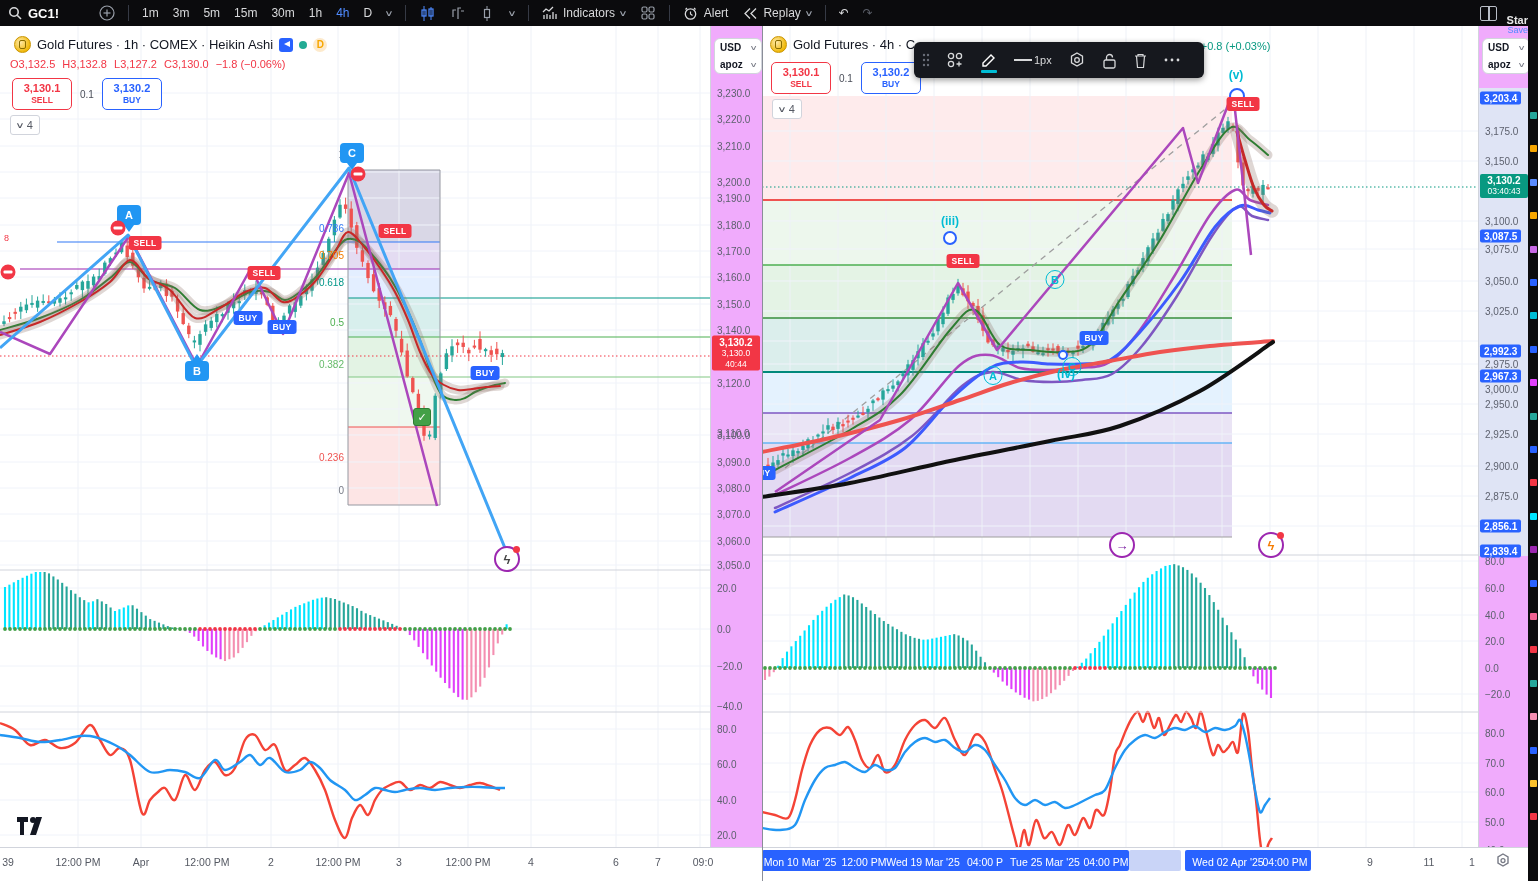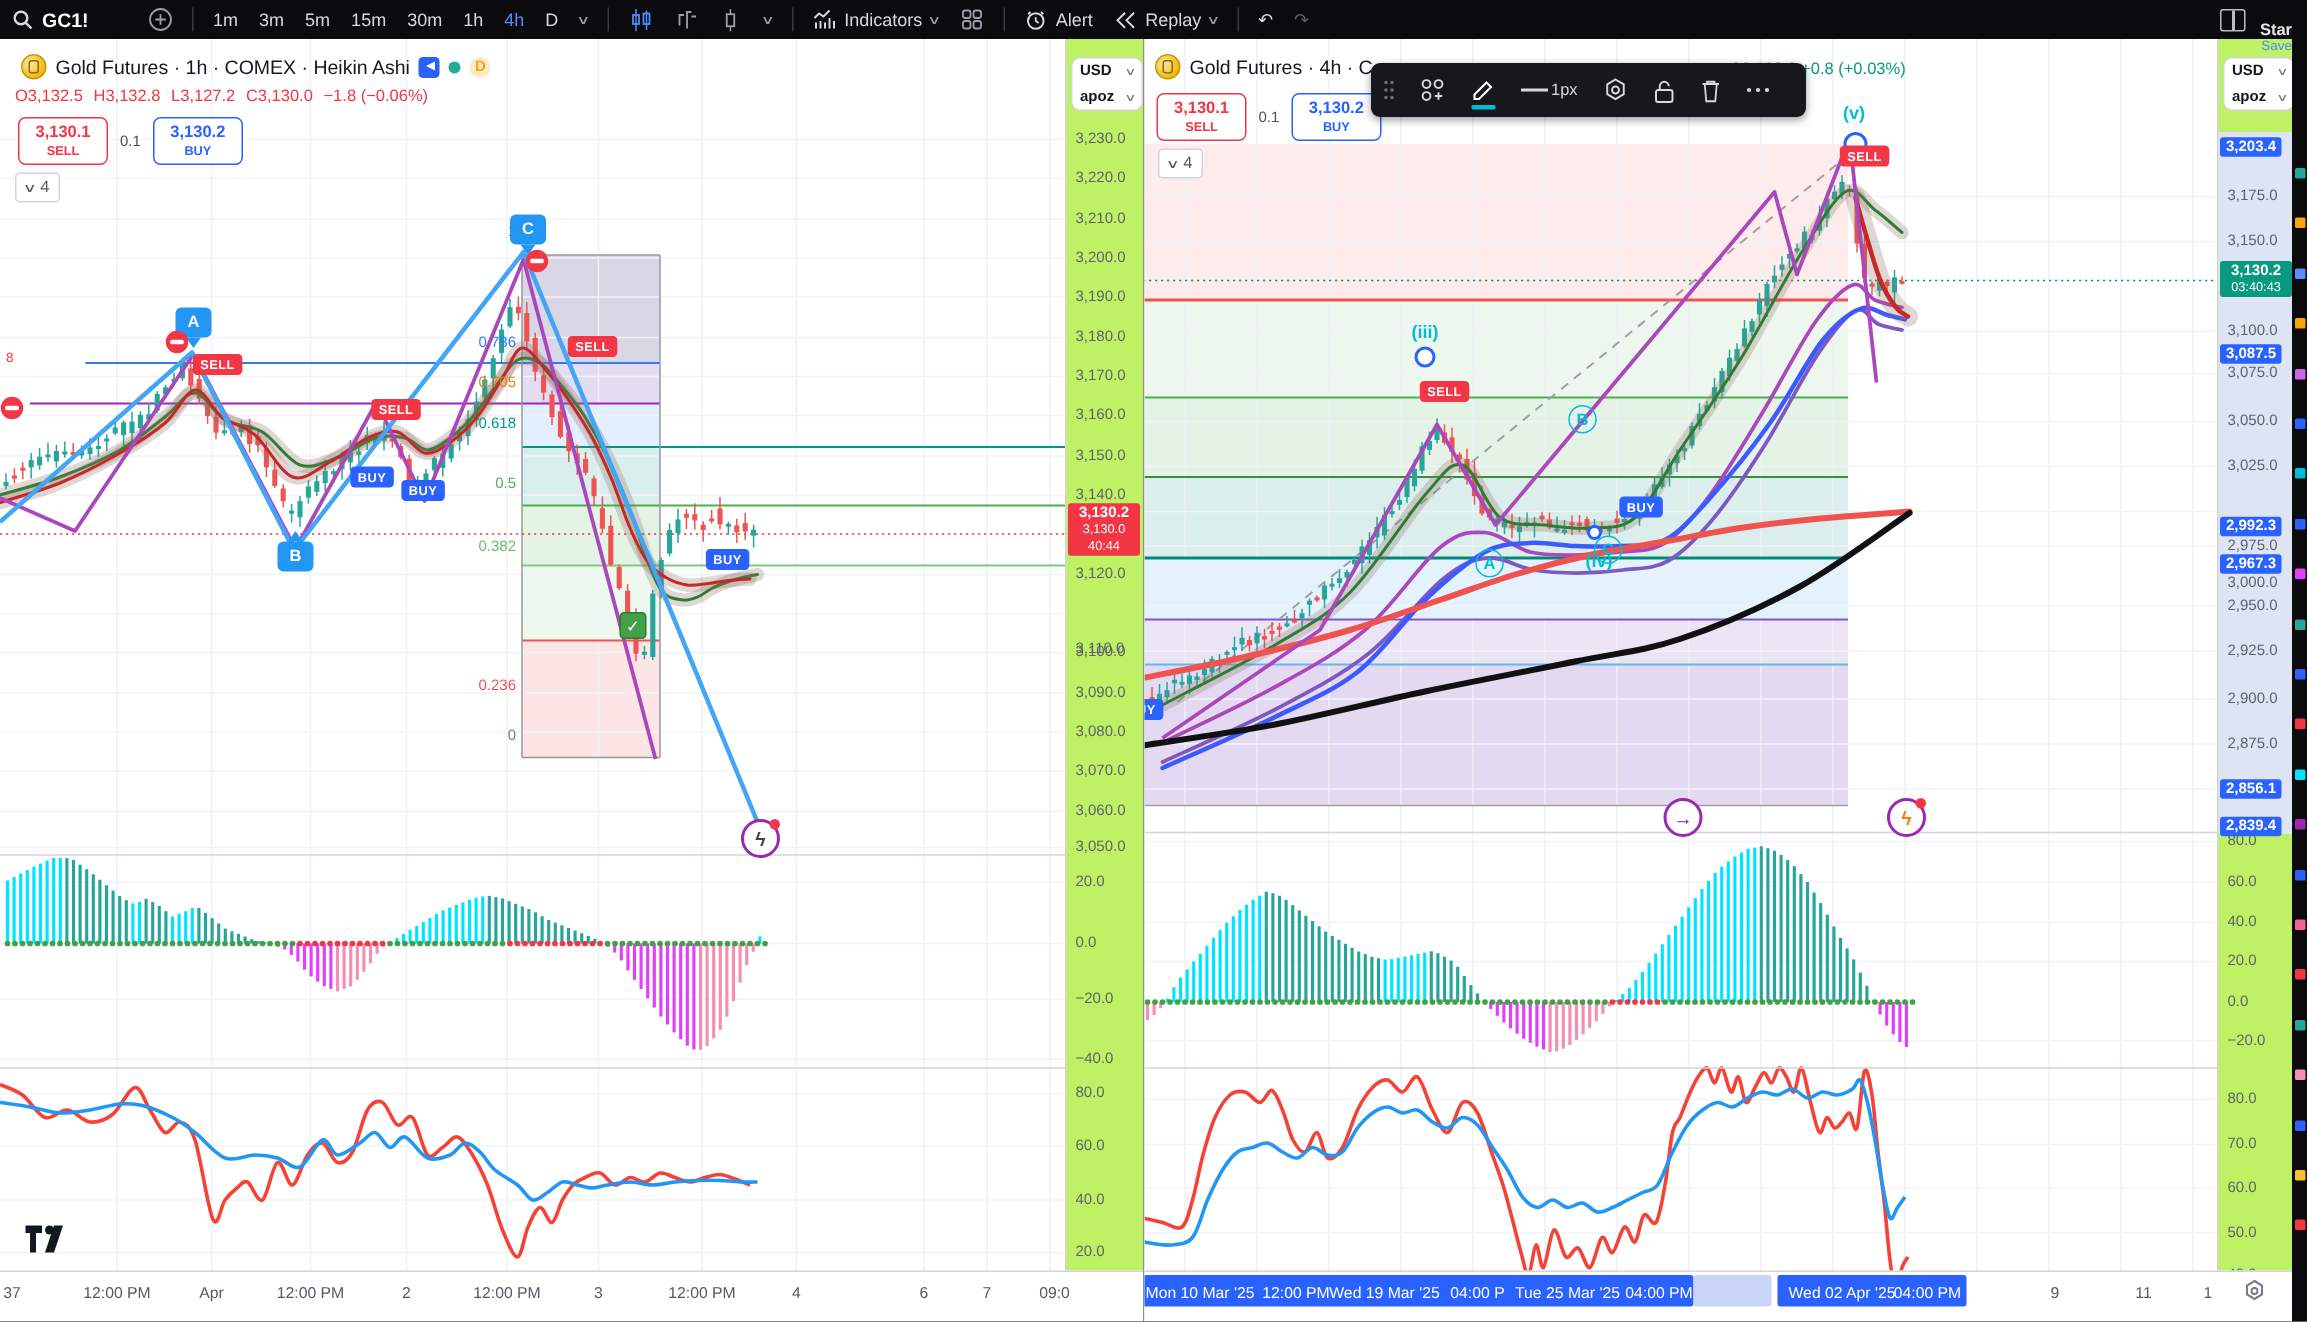--- a/index.html
+++ b/index.html
@@ -62,21 +62,21 @@
   .wave.circ{width:17px;height:17px;border:1.5px solid #00bcd4;border-radius:50%;display:flex;align-items:center;justify-content:center;font-size:11px;}
   .flabel{position:absolute;transform:translateX(-100%);font-size:10px;z-index:6;}
   .noentry{position:absolute;width:15px;height:15px;border-radius:50%;background:#f23645;z-index:7;transform:translate(-50%,-50%);}
   .noentry::after{content:"";position:absolute;left:3px;right:3px;top:6px;height:3px;background:#fff;border-radius:1px;}
   .checkbox-ic{position:absolute;width:16px;height:16px;background:#43a047;border:1px solid #2e7d32;border-radius:3px;color:#fff;
         font-size:11px;display:flex;align-items:center;justify-content:center;z-index:7;transform:translate(-50%,-50%);}
   .circ-ic{position:absolute;width:22px;height:22px;border-radius:50%;background:#fff;border:2px solid #9c27b0;z-index:7;
            display:flex;align-items:center;justify-content:center;transform:translate(-50%,-50%);font-size:13px;font-weight:bold;}
   .circ-ic .reddot{position:absolute;right:-2px;top:-2px;width:7px;height:7px;border-radius:50%;background:#f23645;}
   
-  .axis-col{position:absolute;top:26px;bottom:33px;background:#bef264;border-left:1px solid #d1d4dc;z-index:4;}
+  .axis-col{position:absolute;top:26px;bottom:33px;background:#f0abfc;border-left:1px solid #d1d4dc;z-index:4;}
   .tick{position:absolute;transform:translateY(-50%);font-size:10px;color:#5d616e;left:6px;white-space:nowrap;}
   .chip{position:absolute;left:1px;transform:translateY(-50%);color:#fff;font-size:10px;font-weight:bold;
         border-radius:2px;padding:1px 4px;z-index:5;white-space:nowrap;}
   .chip.blue{background:#2962ff;}
   .chip.red{background:#f23645;text-align:center;line-height:11px;}
   .chip.green{background:#089981;text-align:center;line-height:11px;}
   .chip .sub{font-weight:normal;font-size:8.5px;display:block;}
   .scale-dd{position:absolute;top:12px;left:3px;width:46px;background:#fff;border:1px solid #d1d4dc;border-radius:6px;
             font-size:10px;color:#131722;z-index:6;}
   .scale-dd .row{display:flex;justify-content:space-between;align-items:center;padding:3px 5px;cursor:pointer;}
@@ -723,21 +723,21 @@
             <span class="chev" style="color: rgb(120, 123, 134);">∨</span>
           </div>
           <div class="row">
             <span class="v">apoz</span>
             <span class="chev" style="color: rgb(120, 123, 134);">∨</span>
           </div>
         </div>
         <div class="tick" style="top: 67px;">3,230.0</div>
         <div class="tick" style="top: 93px;">3,220.0</div>
         <div class="tick" style="top: 120px;">3,210.0</div>
-        <div class="tick" style="top: 146px;">3,200.0</div>
+        <div class="tick" style="top: 156px;">3,200.0</div>
         <div class="tick" style="top: 172px;">3,190.0</div>
         <div class="tick" style="top: 199px;">3,180.0</div>
         <div class="tick" style="top: 225px;">3,170.0</div>
         <div class="tick" style="top: 251px;">3,160.0</div>
         <div class="tick" style="top: 278px;">3,150.0</div>
         <div class="tick" style="top: 304px;">3,140.0</div>
         <div class="tick" style="top: 357px;">3,120.0</div>
         <div class="tick" style="top: 383px; margin-top: 24px;">3,110.0</div>
         <div class="tick" style="top: 409px;">3,100.0</div>
         <div class="tick" style="top: 436px;">3,090.0</div>
@@ -749,21 +749,21 @@
         <div class="tick" style="top: 603px;">0.0</div>
         <div class="tick" style="top: 640px;">−20.0</div>
         <div class="tick" style="top: 680px;">−40.0</div>
         <div class="tick" style="top: 703px;">80.0</div>
         <div class="tick" style="top: 738px;">60.0</div>
         <div class="tick" style="top: 774px;">40.0</div>
         <div class="tick" style="top: 809px;">20.0</div>
         <div class="chip red" style="top: 327px; width: 40px;"><span>3,130.2</span><span class="sub">3,130.0</span><span class="sub">40:44</span></div>
       </div>
     <div class="taxis">
-        <div class="tlabel" style="left: 8px;">37</div>
+        <div class="tlabel" style="left: 8px;">39</div>
         <div class="tlabel" style="left: 78px;">12:00 PM</div>
         <div class="tlabel" style="left: 141px;">Apr</div>
         <div class="tlabel" style="left: 207px;">12:00 PM</div>
         <div class="tlabel" style="left: 271px;">2</div>
         <div class="tlabel" style="left: 338px;">12:00 PM</div>
         <div class="tlabel" style="left: 399px;">3</div>
         <div class="tlabel" style="left: 468px;">12:00 PM</div>
         <div class="tlabel" style="left: 531px;">4</div>
         <div class="tlabel" style="left: 616px;">6</div>
         <div class="tlabel" style="left: 658px;">7</div>

